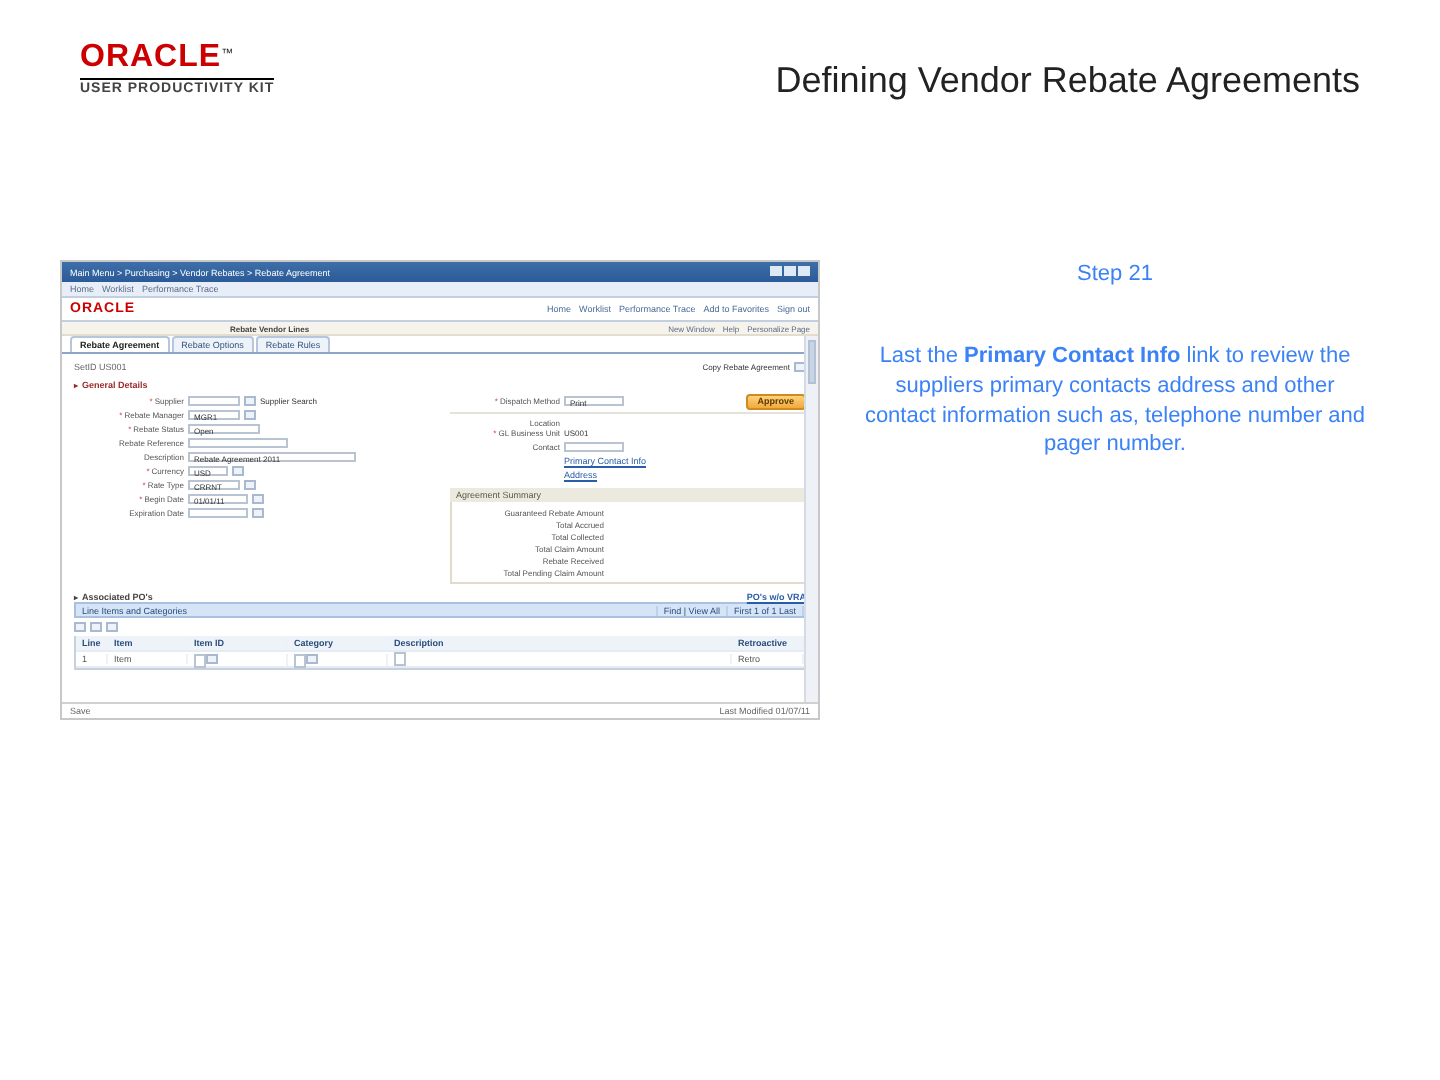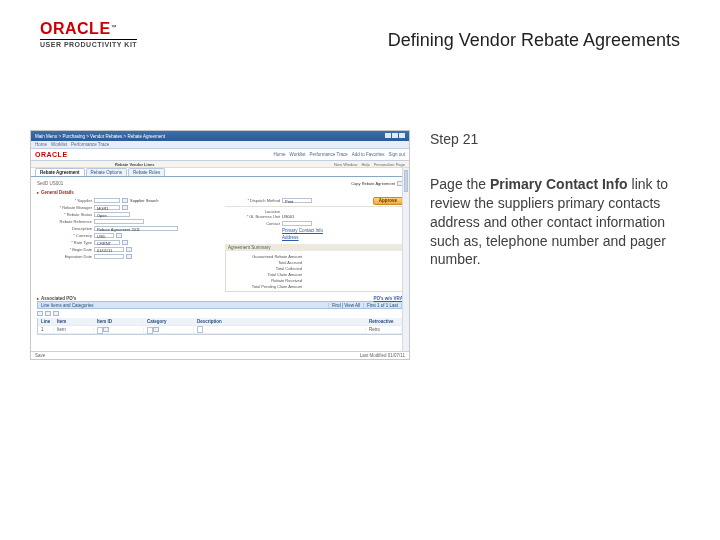--- a/index.html
+++ b/index.html
@@ -2,21 +2,21 @@
 <html><head>
 <meta charset="utf-8">
 <style>
   * { box-sizing: border-box; margin: 0; padding: 0; }
   body { width: 720px; height: 540px; font-family: Arial, Helvetica, sans-serif; background: #fff; position: relative; font-size: 11px; color: #222; }
   .logo-block { position: absolute; top: 20px; left: 40px; }
   .logo-oracle { color: #cc0000; font-weight: bold; font-size: 16px; letter-spacing: 0.5px; font-family: Arial, sans-serif; }
   .logo-tm { font-size: 6px; vertical-align: super; }
   .logo-sub { font-size: 7px; font-weight: bold; color: #444; letter-spacing: 0.5px; border-top: 1px solid #000; margin-top:1px; padding-top:1px;}
   .doc-title { position: absolute; top: 30px; right: 40px; font-size: 18px; color: #222; }
-  .sidebar { position: absolute; top: 130px; left: 430px; right: 35px; font-size: 14px; color: #404040; line-height: 1.35; }
+  .sidebar { position: absolute; top: 130px; left: 430px; right: 35px; font-size: 11px; color: #3b82f6; line-height: 1.35; text-align: center; }
   .sidebar .step { margin-bottom: 26px; }
   .sidebar .desc { }
   .sidebar .desc b { font-weight: bold; }
 
   .app-shot { position: absolute; top: 130px; left: 30px; width: 380px; height: 230px; border: 1px solid #c8c8c8; background: #fff; font-size:5px; color:#555; overflow:hidden; }
 
   
   .shot-titlebar { background: linear-gradient(#3e6fa8,#2b5a98); height:10px; color:#fff; font-size:4.5px; display:flex; align-items:center; padding:0 4px; justify-content:space-between; }
   .shot-titlebar .winbtns span{ display:inline-block; width:6px; height:5px; background:#dfe8f5; margin-left:1px;}
   .shot-toolbar { height:8px; background:#e8eef8; border-bottom:1px solid #c2cfe0; display:flex; align-items:center; gap:4px; padding:0 4px; font-size:4.5px; color:#5a6c88;}
@@ -66,21 +66,21 @@
 <div class="logo-block">
   <div><span class="logo-oracle">ORACLE</span><span class="logo-tm">™</span></div>
   <div class="logo-sub">USER PRODUCTIVITY KIT</div>
 </div>
 
 <div class="doc-title">Defining Vendor Rebate Agreements</div>
 
 <div class="sidebar">
   <div class="step">Step 21</div>
   <div class="desc">
-    <span>Page the </span><b>Primary Contact Info</b><span> link to review the suppliers primary contacts address and other contact information such as, telephone number and pager number.</span>
+    <span>Last the </span><b>Primary Contact Info</b><span> link to review the suppliers primary contacts address and other contact information such as, telephone number and pager number.</span>
   </div>
 </div>
 
 <div class="app-shot">
   <div class="shot-titlebar">
     <span>Main Menu &gt; Purchasing &gt; Vendor Rebates &gt; Rebate Agreement</span>
     <span class="winbtns"><span></span><span></span><span></span></span>
   </div>
   <div class="shot-toolbar">
     <span>Home</span>

